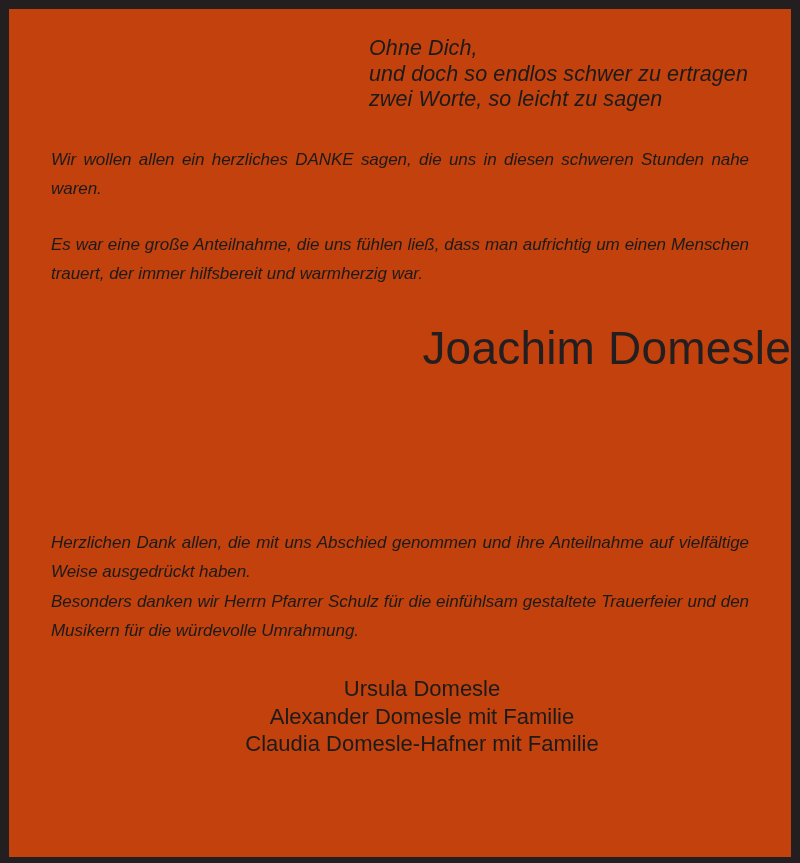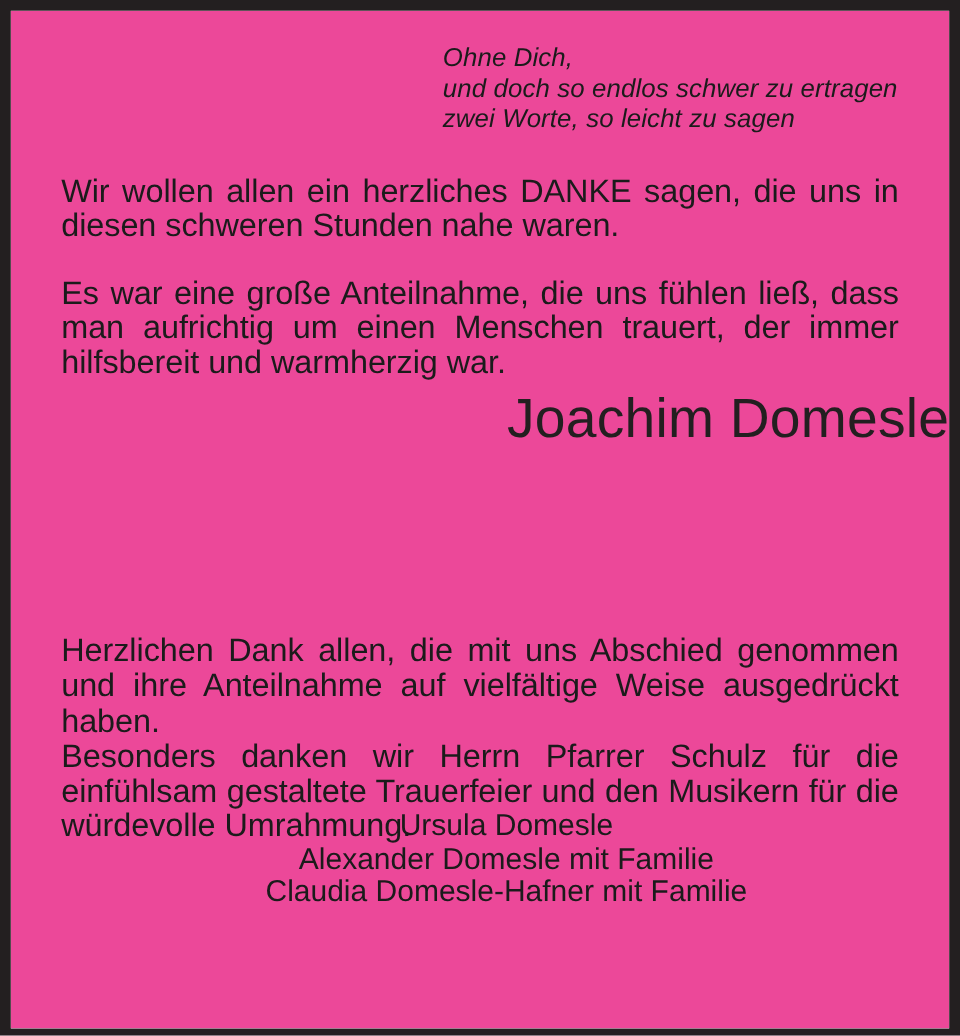--- a/index.html
+++ b/index.html
@@ -26,21 +26,21 @@
     border-bottom: 6px solid #231f20;
     position: relative;
     overflow: hidden;
   }
 
   .notice-inner {
     position: relative;
     width: 100%;
     height: 100%;
     box-sizing: border-box;
-    background: #ec4899;
+    background: #c2410c;
   }
 
   
   .poem {
     position: absolute;
     left: 360px;
     top: 27px;
     font-size: 21.5px;
     line-height: 25.5px;
     font-style: italic;
@@ -54,27 +54,28 @@
 
   
   .body-col {
     position: absolute;
     left: 42px;
     right: 42px;
     top: 136px;
   }
 
   .para {
-    font-size: 27px;
+    font-size: 17px;
     line-height: 29.3px;
     color: #1b1b1b;
     text-align: justify;
     text-justify: inter-word;
     margin: 0;
     letter-spacing: -0.05px;
+    font-style: italic;
   }
   .para + .para {
     margin-top: 0;
   }
   .gap-md { height: 26px; }
 
   
   .name-block {
     position: absolute;
     left: 12px;
@@ -110,21 +111,21 @@
   
   .signatures {
     position: absolute;
     left: 0;
     right: 0;
     top: 666px;
     text-align: center;
   }
   .sig-line {
     display: block;
-    font-size: 25px;
+    font-size: 22px;
     line-height: 27.5px;
     color: #1b1b1b;
     padding-left: 44px;
   }
 
   
   .closing {
     position: absolute;
     top: 780px;
     left: 0;

